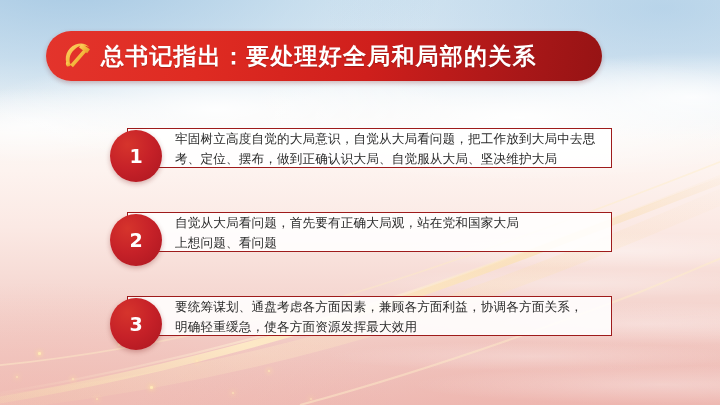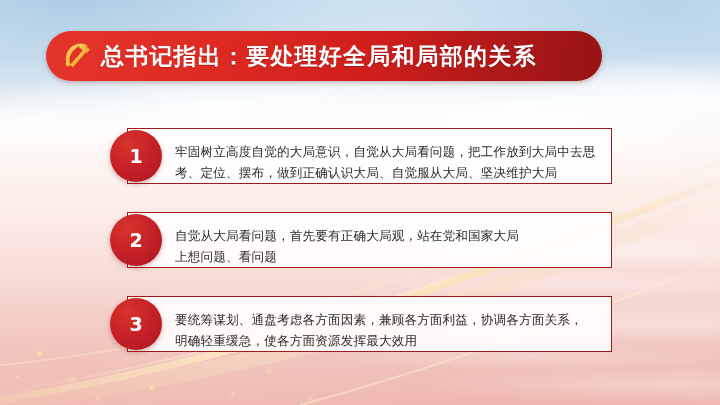--- a/index.html
+++ b/index.html
@@ -147,26 +147,26 @@
   }
   .row-1 { top: 128px; }
   .row-2 { top: 212px; }
   .row-3 { top: 296px; }
 
   .row-box {
     position: absolute;
     left: 17px;
     top: 0;
     right: 0;
-    height: 56px;
+    height: 40px;
     box-sizing: border-box;
     border: 1.5px solid #9e1b1b;
     background: rgba(255,255,255,0.88);
     display: flex;
-    align-items: flex-end;
+    align-items: flex-start;
     padding-left: 47px;
     padding-right: 10px;
   }
 
   .row-text {
     color: #2b2b2b;
     font-size: 12.6px;
     line-height: 1.62;
     letter-spacing: 0.15px;
     white-space: pre-line;

